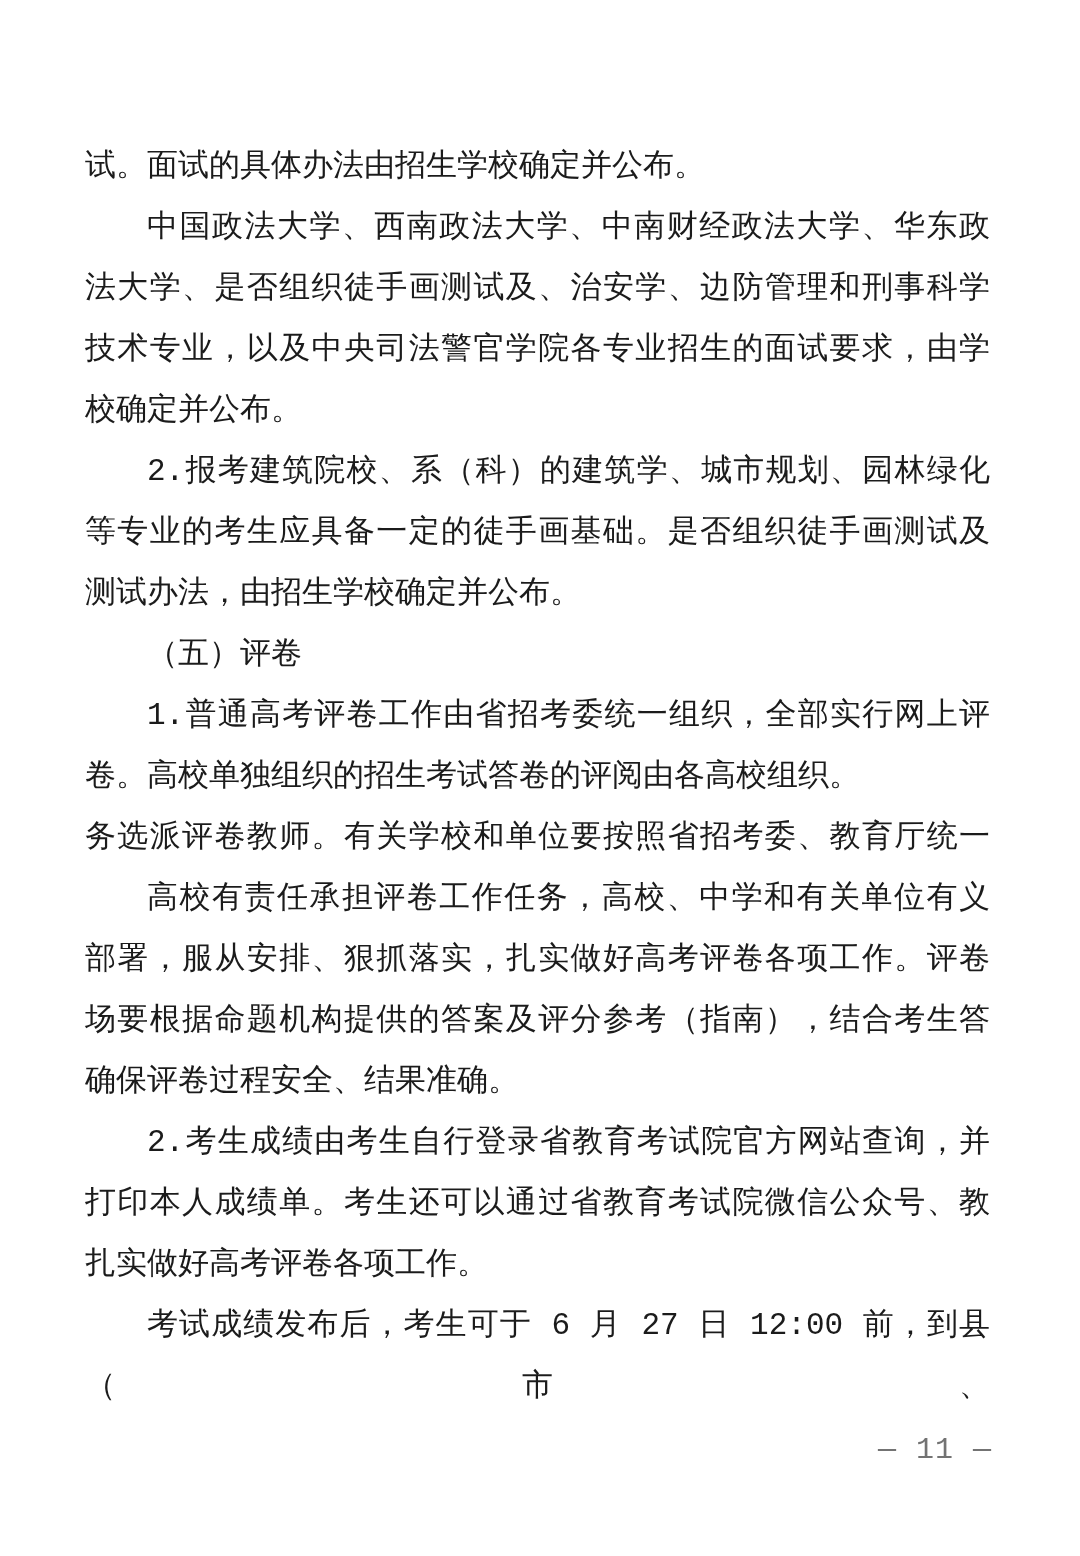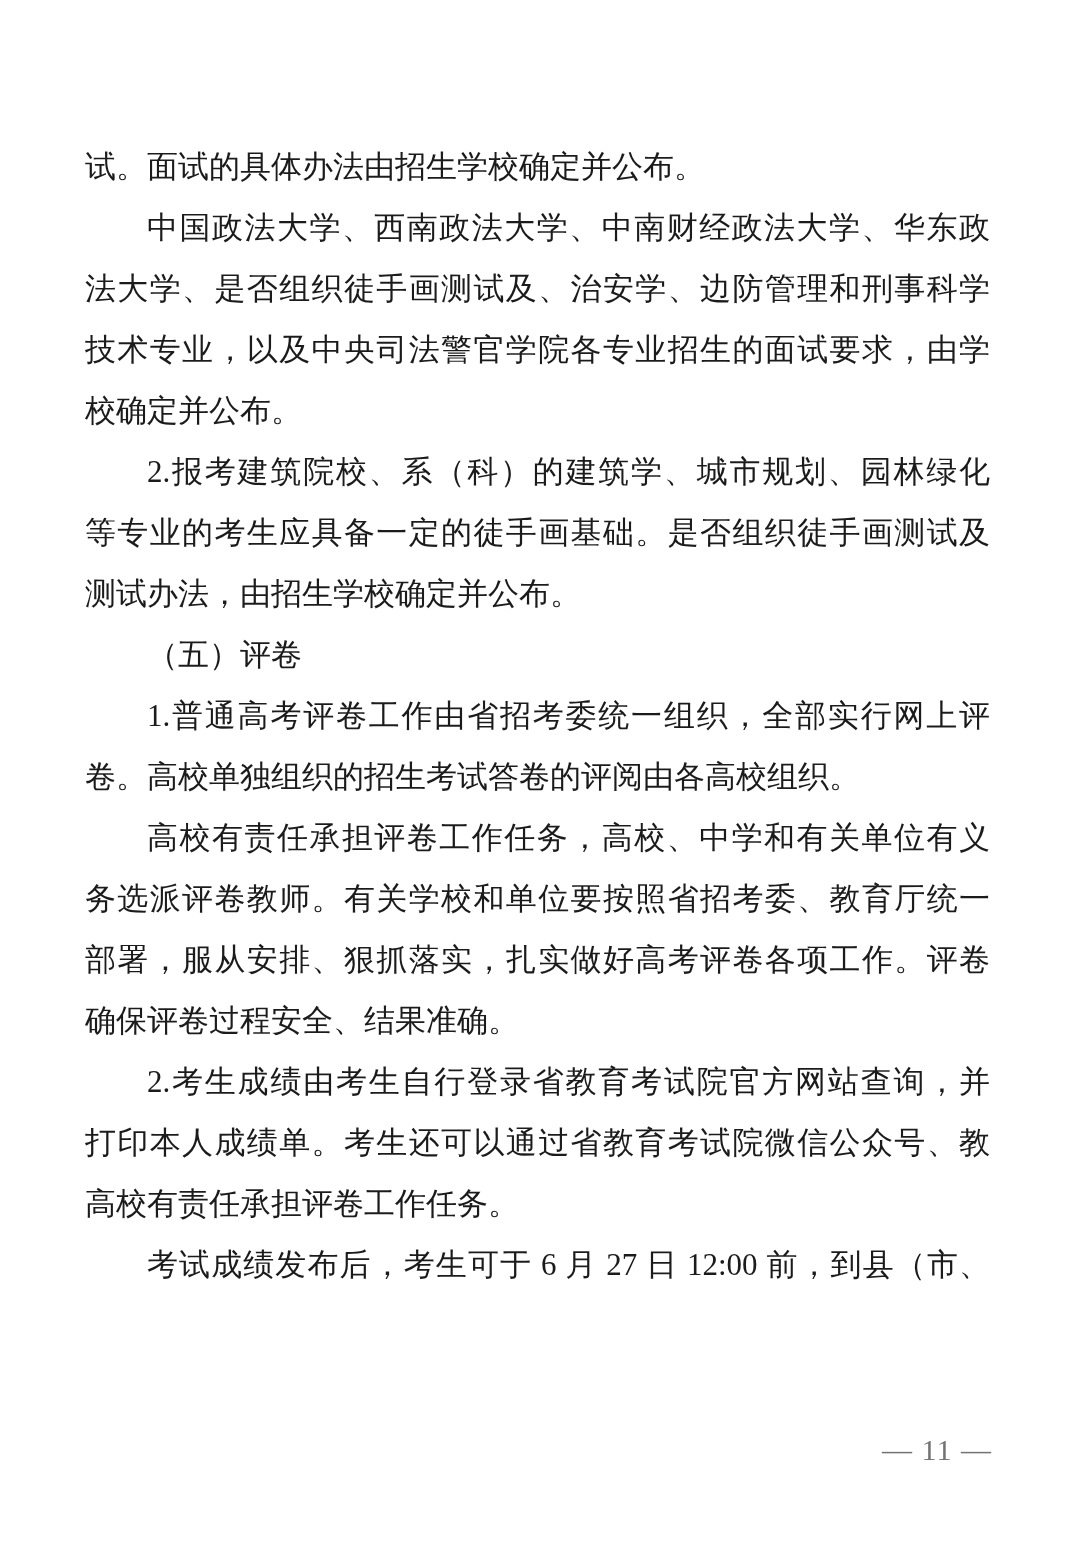--- a/index.html
+++ b/index.html
@@ -7,20 +7,21 @@
     width: 1080px; height: 1556px;
     background: #f7f7f5;
     font-family: "Liberation Serif", "DejaVu Serif", serif;
   }
   .page {
     position: absolute; left: 0; top: 0;
     width: 1080px; height: 1556px;
     background: #ffffff;
     color: #1b1b1b;
     overflow: hidden;
+    font-family: Liberation Mono, monospace;
   }
   .textblock {
     position: absolute;
     top: 136px; left: 85px;
     width: 905px;
   }
   .line {
     height: 61px;
     line-height: 61px;
     font-size: 31px;
@@ -51,23 +52,24 @@
     <div class="line indent">中国政法大学、西南政法大学、中南财经政法大学、华东政</div>
     <div class="line">法大学、是否组织徒手画测试及、治安学、边防管理和刑事科学</div>
     <div class="line">技术专业，以及中央司法警官学院各专业招生的面试要求，由学</div>
     <div class="line para-end">校确定并公布。</div>
     <div class="line indent">2.报考建筑院校、系（科）的建筑学、城市规划、园林绿化</div>
     <div class="line">等专业的考生应具备一定的徒手画基础。是否组织徒手画测试及</div>
     <div class="line para-end">测试办法，由招生学校确定并公布。</div>
     <div class="line indent para-end">（五）评卷</div>
     <div class="line indent">1.普通高考评卷工作由省招考委统一组织，全部实行网上评</div>
     <div class="line para-end">卷。高校单独组织的招生考试答卷的评阅由各高校组织。</div>
+    <div class="line">务选派评卷教师。有关学校和单位要按照省招考委、教育厅统一</div>
     <div class="line indent">高校有责任承担评卷工作任务，高校、中学和有关单位有义</div>
-    <div class="line">务选派评卷教师。有关学校和单位要按照省招考委、教育厅统一</div>
     <div class="line">部署，服从安排、狠抓落实，扎实做好高考评卷各项工作。评卷</div>
+    <div class="line">场要根据命题机构提供的答案及评分参考（指南），结合考生答</div>
     <div class="line para-end">确保评卷过程安全、结果准确。</div>
     <div class="line indent">2.考生成绩由考生自行登录省教育考试院官方网站查询，并</div>
     <div class="line">打印本人成绩单。考生还可以通过省教育考试院微信公众号、教</div>
-    <div class="line para-end">高校有责任承担评卷工作任务。</div>
+    <div class="line para-end">扎实做好高考评卷各项工作。</div>
     <div class="line indent">考试成绩发布后，考生可于 6 月 27 日 12:00 前，到县（市、</div>
   </div>
   <div class="footer">— 11 —</div>
 </div>
 
 </body></html>

